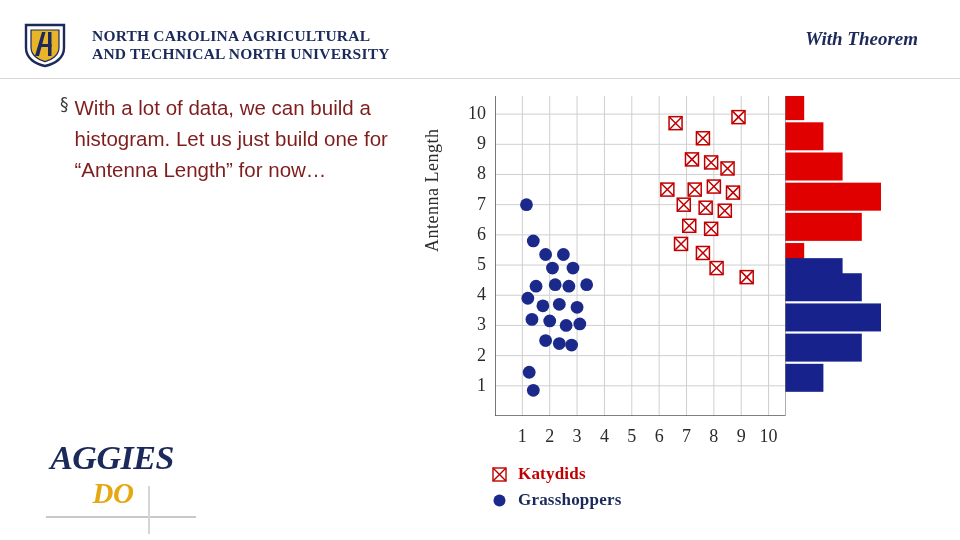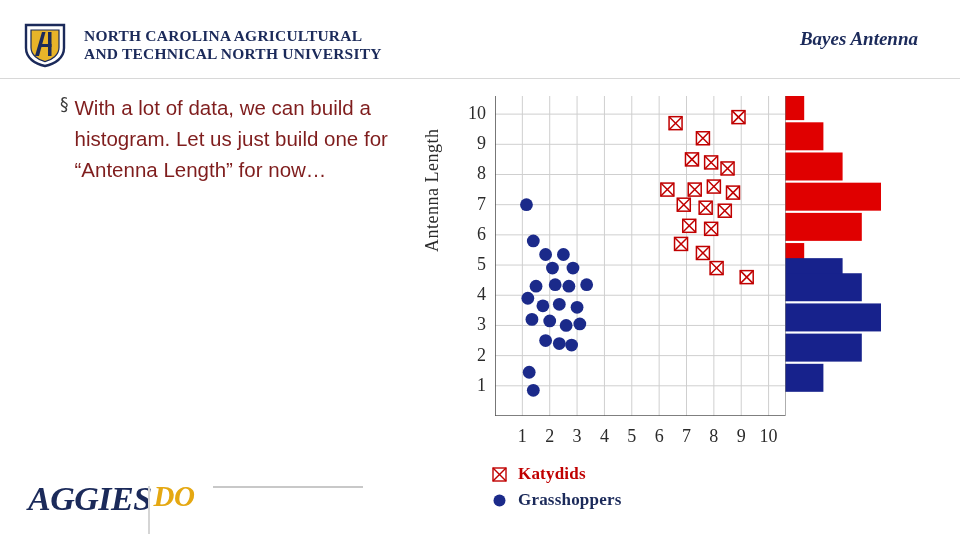--- a/index.html
+++ b/index.html
@@ -22,21 +22,21 @@
     top: 78px;
     width: 960px;
     height: 1px;
     background: #d8d8d8;
   }
   #logo-block {
     position: absolute;
     left: 22px;
     top: 22px;
     display: flex;
-    gap: 16px;
+    gap: 24px;
   }
   #logo-shield {
     width: 46px;
     height: 46px;
     position: relative;
   }
   #logo-text {
     display: flex;
     flex-direction: column;
     justify-content: center;
@@ -142,20 +142,22 @@
   .legend-label.red {
     color: #c00000;
   }
 
   
   #footer {
     position: absolute;
     left: 28px;
     bottom: 22px;
     display: flex;
+    align-items: center;
+    flex-direction: column;
   }
   #aggies {
     font-family: "Liberation Serif", serif;
     font-style: italic;
     font-weight: bold;
     font-size: 34px;
     color: #1b2a5a;
     letter-spacing: -0.5px;
   }
   #do-word {
@@ -195,21 +197,21 @@
       <path d="M26 10 L29.5 10 L29.5 34 L26 34 Z" fill="#1b2a5a"></path>
       <path d="M17.5 22 L29.5 22 L29.5 25 L17.5 25 Z" fill="#1b2a5a"></path>
     </svg>
   </div>
   <div id="logo-text">
     <div class="line">NORTH CAROLINA AGRICULTURAL</div>
     <div class="line">AND TECHNICAL NORTH UNIVERSITY</div>
   </div>
 </div>
 
-<div id="slide-title">Bayes Antenna</div>
+<div id="slide-title">With Theorem</div>
 <div id="header-rule"></div>
 
 <div id="bullet-block">
   <div id="bullet-row">
     <span id="bullet-marker">§</span>
     <span id="bullet-text">With a lot of data, we can build a histogram. Let us just build one for “Antenna Length” for now…</span>
   </div>
 </div>
 
 <div id="figure">

